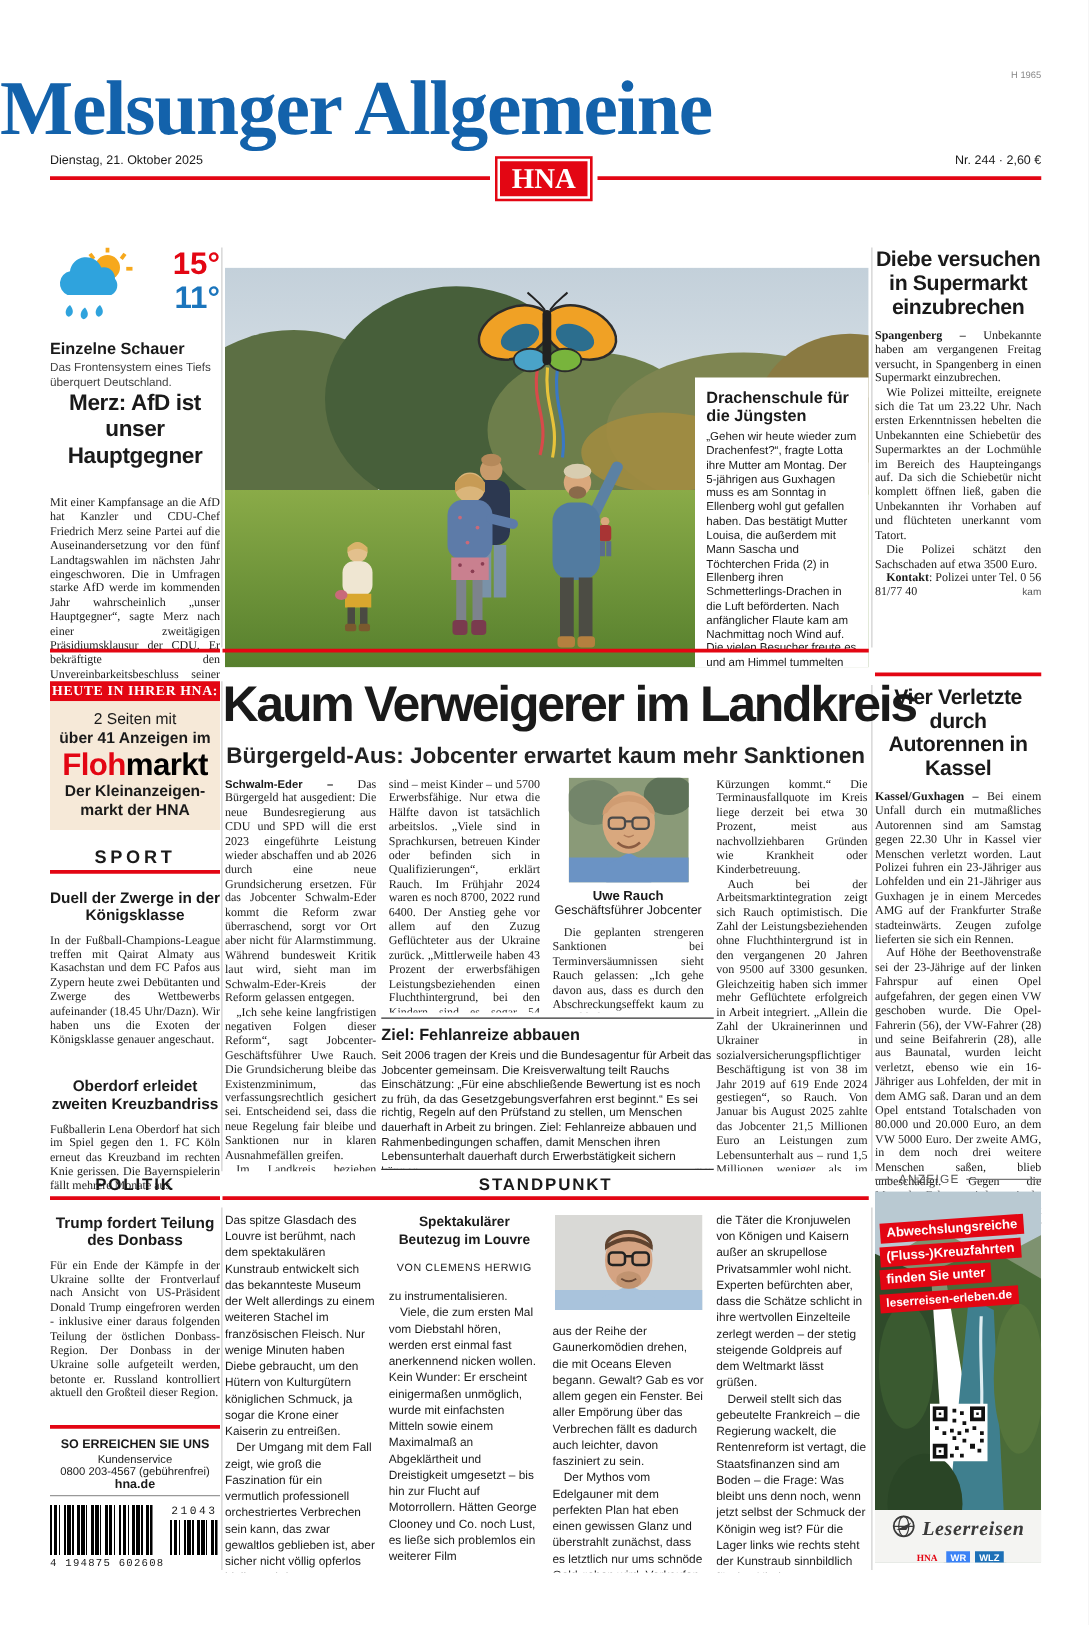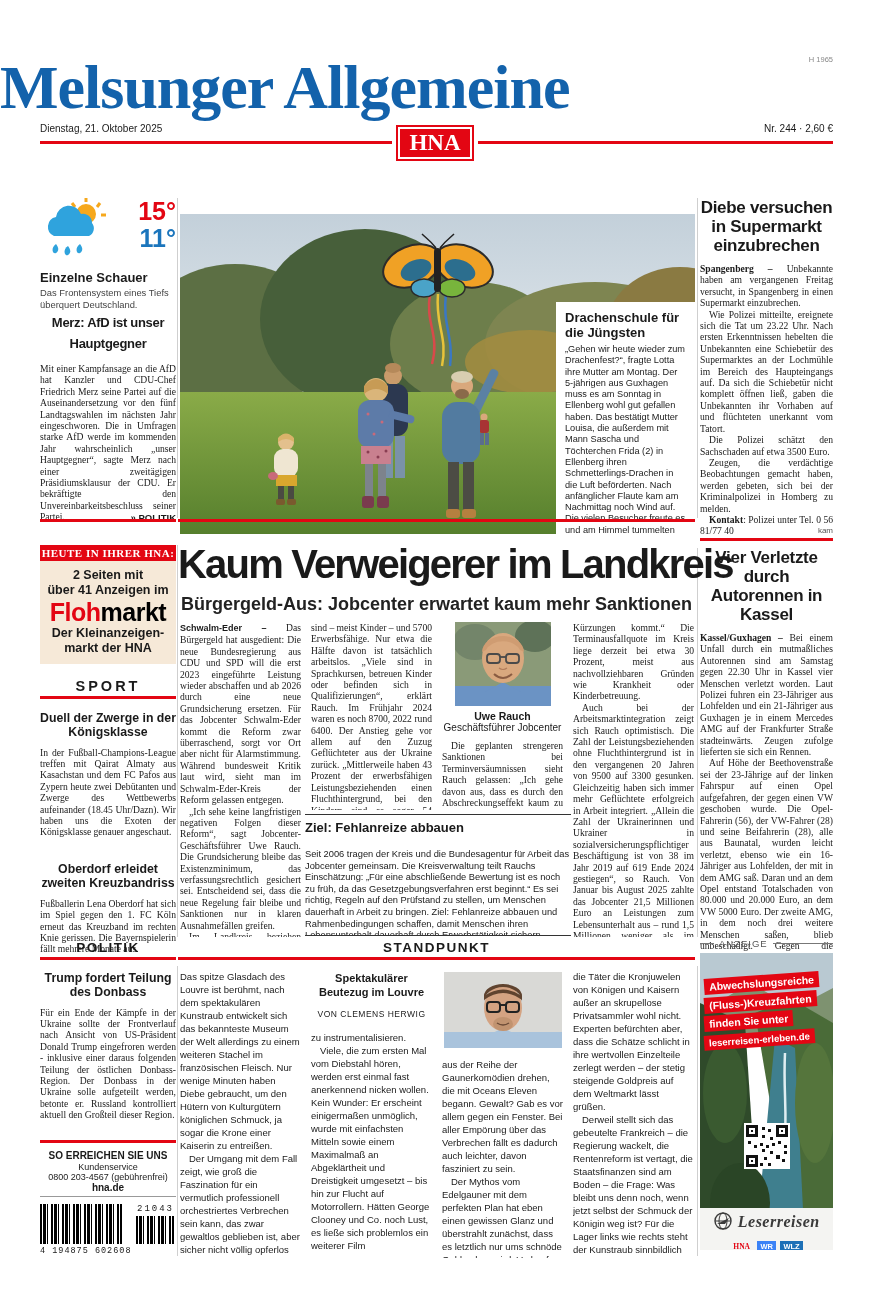--- a/index.html
+++ b/index.html
@@ -76,21 +76,21 @@
       <span style="margin-left:8px;font-weight:bold;font-size:25px;line-height:27px;text-align:right;flex:1">
         <div style="color:#e30613">15°</div>
         <div style="color:#1b75bc">11°</div>
       </span>
     </div>
     <div style="font-weight:bold;font-size:13px;margin-top:2px">Einzelne Schauer</div>
     <div class="sansbody" style="color:#444;margin-top:2px">Das Frontensystem eines Tiefs überquert Deutschland.</div>
   </div>
 
   <div class="abs" style="left:40px;top:312px;width:136px">
-    <h2 class="h-article" style="font-size:13px;line-height:21px;margin-bottom:9px">Merz: AfD ist unser Hauptgegner</h2>
+    <h2 class="h-article" style="font-size:18px;line-height:21px;margin-bottom:22px">Merz: AfD ist unser Hauptgegner</h2>
     <div class="serifbody">
         <p>Mit einer Kampfansage an die AfD hat Kanzler und CDU-Chef Friedrich Merz seine Partei auf die Auseinandersetzung vor den fünf Landtagswahlen im nächsten Jahr eingeschworen. Die in Umfragen starke AfD werde im kommenden Jahr wahrscheinlich „unser Hauptgegner“, sagte Merz nach einer zweitägigen Präsidiumsklausur der CDU. Er bekräftigte den Unvereinbarkeitsbeschluss seiner Partei.</p>
       </div>
     <div class="refline">» POLITIK</div>
   </div>
 
   <div class="abs" style="left:180px;top:214px;width:515px;height:320px;overflow:hidden">
     <svg width="515" height="320" viewBox="0 0 515 320" preserveAspectRatio="none">
       <defs>
         <linearGradient id="sky" x1="0" y1="0" x2="0" y2="1">
@@ -205,31 +205,30 @@
   </div>
   <div class="abs redline" style="left:178px;width:517px;top:519px"></div>
   <div class="abs redline" style="left:40px;width:136px;top:519px"></div>
 
   <div class="abs" style="left:700px;top:198px;width:133px">
     <h2 class="h-article" style="margin-bottom:8px">Diebe versuchen in Supermarkt einzubrechen</h2>
     <div class="serifbody">
       <p><b>Spangenberg –</b><span> Unbekannte haben am vergangenen Freitag versucht, in Spangenberg in einen Supermarkt einzubrechen.</span></p>
       <p class="indent">Wie Polizei mitteilte, ereignete sich die Tat um 23.22 Uhr. Nach ersten Erkenntnissen hebelten die Unbekannten eine Schiebetür des Supermarktes an der Lochmühle im Bereich des Haupteingangs auf. Da sich die Schiebetür nicht komplett öffnen ließ, gaben die Unbekannten ihr Vorhaben auf und flüchteten unerkannt vom Tatort.</p>
       <p class="indent">Die Polizei schätzt den Sachschaden auf etwa 3500 Euro.</p>
-      <p class="indent">Zeugen, die verdächtige Beobachtungen gemacht haben, werden gebeten, sich bei der Kriminalpolizei in Homberg zu melden.</p>
       <p class="indent"><b>Kontakt</b><span>: Polizei unter Tel. 0 56 81/77 40</span></p>
     </div>
     <div style="text-align:right;font-size:8px;color:#555;margin-top:-11px">kam</div>
   </div>
   <div class="abs redline" style="left:700px;width:133px;top:538px"></div>
 
   <div class="abs" style="left:40px;top:545px;width:136px">
     <div style="background:#e30613;color:#fff;font-family:'Liberation Serif',serif;font-weight:bold;font-size:11px;letter-spacing:.5px;text-align:center;padding:2px 0">HEUTE IN IHRER HNA:</div>
     <div style="background:#f6e9d8;text-align:center;padding:7px 2px 8px">
-      <div style="font-weight:bold;font-size:12.5px;line-height:15px">2 Seiten mit</div>
+      <div style="font-weight:normal;font-size:12.5px;line-height:15px">2 Seiten mit</div>
       <div style="font-weight:bold;font-size:12.5px;line-height:15px">über 41 Anzeigen im</div>
       <div style="font-weight:bold;font-size:25px;line-height:28px;letter-spacing:-.5px"><span style="color:#e30613">Floh</span><span style="color:#000000">markt</span></div>
       <div style="font-weight:bold;font-size:12.5px;line-height:15px">Der Kleinanzeigen-</div>
       <div style="font-weight:bold;font-size:12.5px;line-height:15px">markt der HNA</div>
     </div>
   </div>
   <div class="abs" style="left:40px;top:678px;width:136px">
     <div class="kicker-header" style="letter-spacing:3px;font-size:14.5px">SPORT</div>
     <div class="redline" style="margin-top:2px"></div>
     <h3 class="h-item" style="margin-top:12px">Duell der Zwerge in der Königsklasse</h3>
@@ -273,21 +272,21 @@
       </svg>
       <div style="font-weight:bold;font-size:10.5px;line-height:12px">Uwe Rauch</div>
       <div style="font-size:10px;line-height:12px">Geschäftsführer Jobcenter</div>
     </div>
     <div class="serifbody" style="margin-top:6px">
         <p class="indent">Die geplanten strengeren Sanktionen bei Terminversäumnissen sieht Rauch gelassen: „Ich gehe davon aus, dass es durch den Abschreckungseffekt kaum zu tatsächlichen</p>
       </div>
   </div>
 
   <div class="abs" style="left:305px;top:814px;width:266px;height:122px;border-top:1.3px solid #333;border-bottom:1.3px solid #333;padding-top:5px;box-sizing:border-box;overflow:hidden">
-    <div style="font-weight:bold;font-size:13px;margin-bottom:14px">Ziel: Fehlanreize abbauen</div>
+    <div style="font-weight:bold;font-size:13px;margin-bottom:4px">Ziel: Fehlanreize abbauen</div>
     <div class="sansbody" style="font-size:9.3px;line-height:11.6px">Seit 2006 tragen der Kreis und die Bundesagentur für Arbeit das Jobcenter gemeinsam. Die Kreisverwaltung teilt Rauchs Einschätzung: „Für eine abschließende Bewertung ist es noch zu früh, da das Gesetzgebungsverfahren erst beginnt.“ Es sei richtig, Regeln auf den Prüfstand zu stellen, um Menschen dauerhaft in Arbeit zu bringen. Ziel: Fehlanreize abbauen und Rahmenbedingungen schaffen, damit Menschen ihren Lebensunterhalt dauerhaft durch Erwerbstätigkeit sichern können.</div>
     <div style="text-align:right;font-size:8px;color:#555;margin-top:-11px">may</div>
   </div>
 
   <div class="abs serifbody" style="left:573px;top:622px;width:121px;height:315px;overflow:hidden">
     <p>Kürzungen kommt.“ Die Terminausfallquote im Kreis liege derzeit bei etwa 30 Prozent, meist aus nachvollziehbaren Gründen wie Krankheit oder Kinderbetreuung.</p>
     <p class="indent">Auch bei der Arbeitsmarktintegration zeigt sich Rauch optimistisch. Die Zahl der Leistungsbeziehenden ohne Fluchthintergrund ist in den vergangenen 20 Jahren von 9500 auf 3300 gesunken. Gleichzeitig haben sich immer mehr Geflüchtete erfolgreich in Arbeit integriert. „Allein die Zahl der Ukrainerinnen und Ukrainer in sozialversicherungspflichtiger Beschäftigung ist von 38 im Jahr 2019 auf 619 Ende 2024 gestiegen“, so Rauch. Von Januar bis August 2025 zahlte das Jobcenter 21,5 Millionen Euro an Leistungen zum Lebensunterhalt aus – rund 1,5 Millionen weniger als im Vorjahr. „Das zeigt, dass sich der Trend zur Integration fortsetzt“, sagt Rauch.</p>
 
   </div>
 

